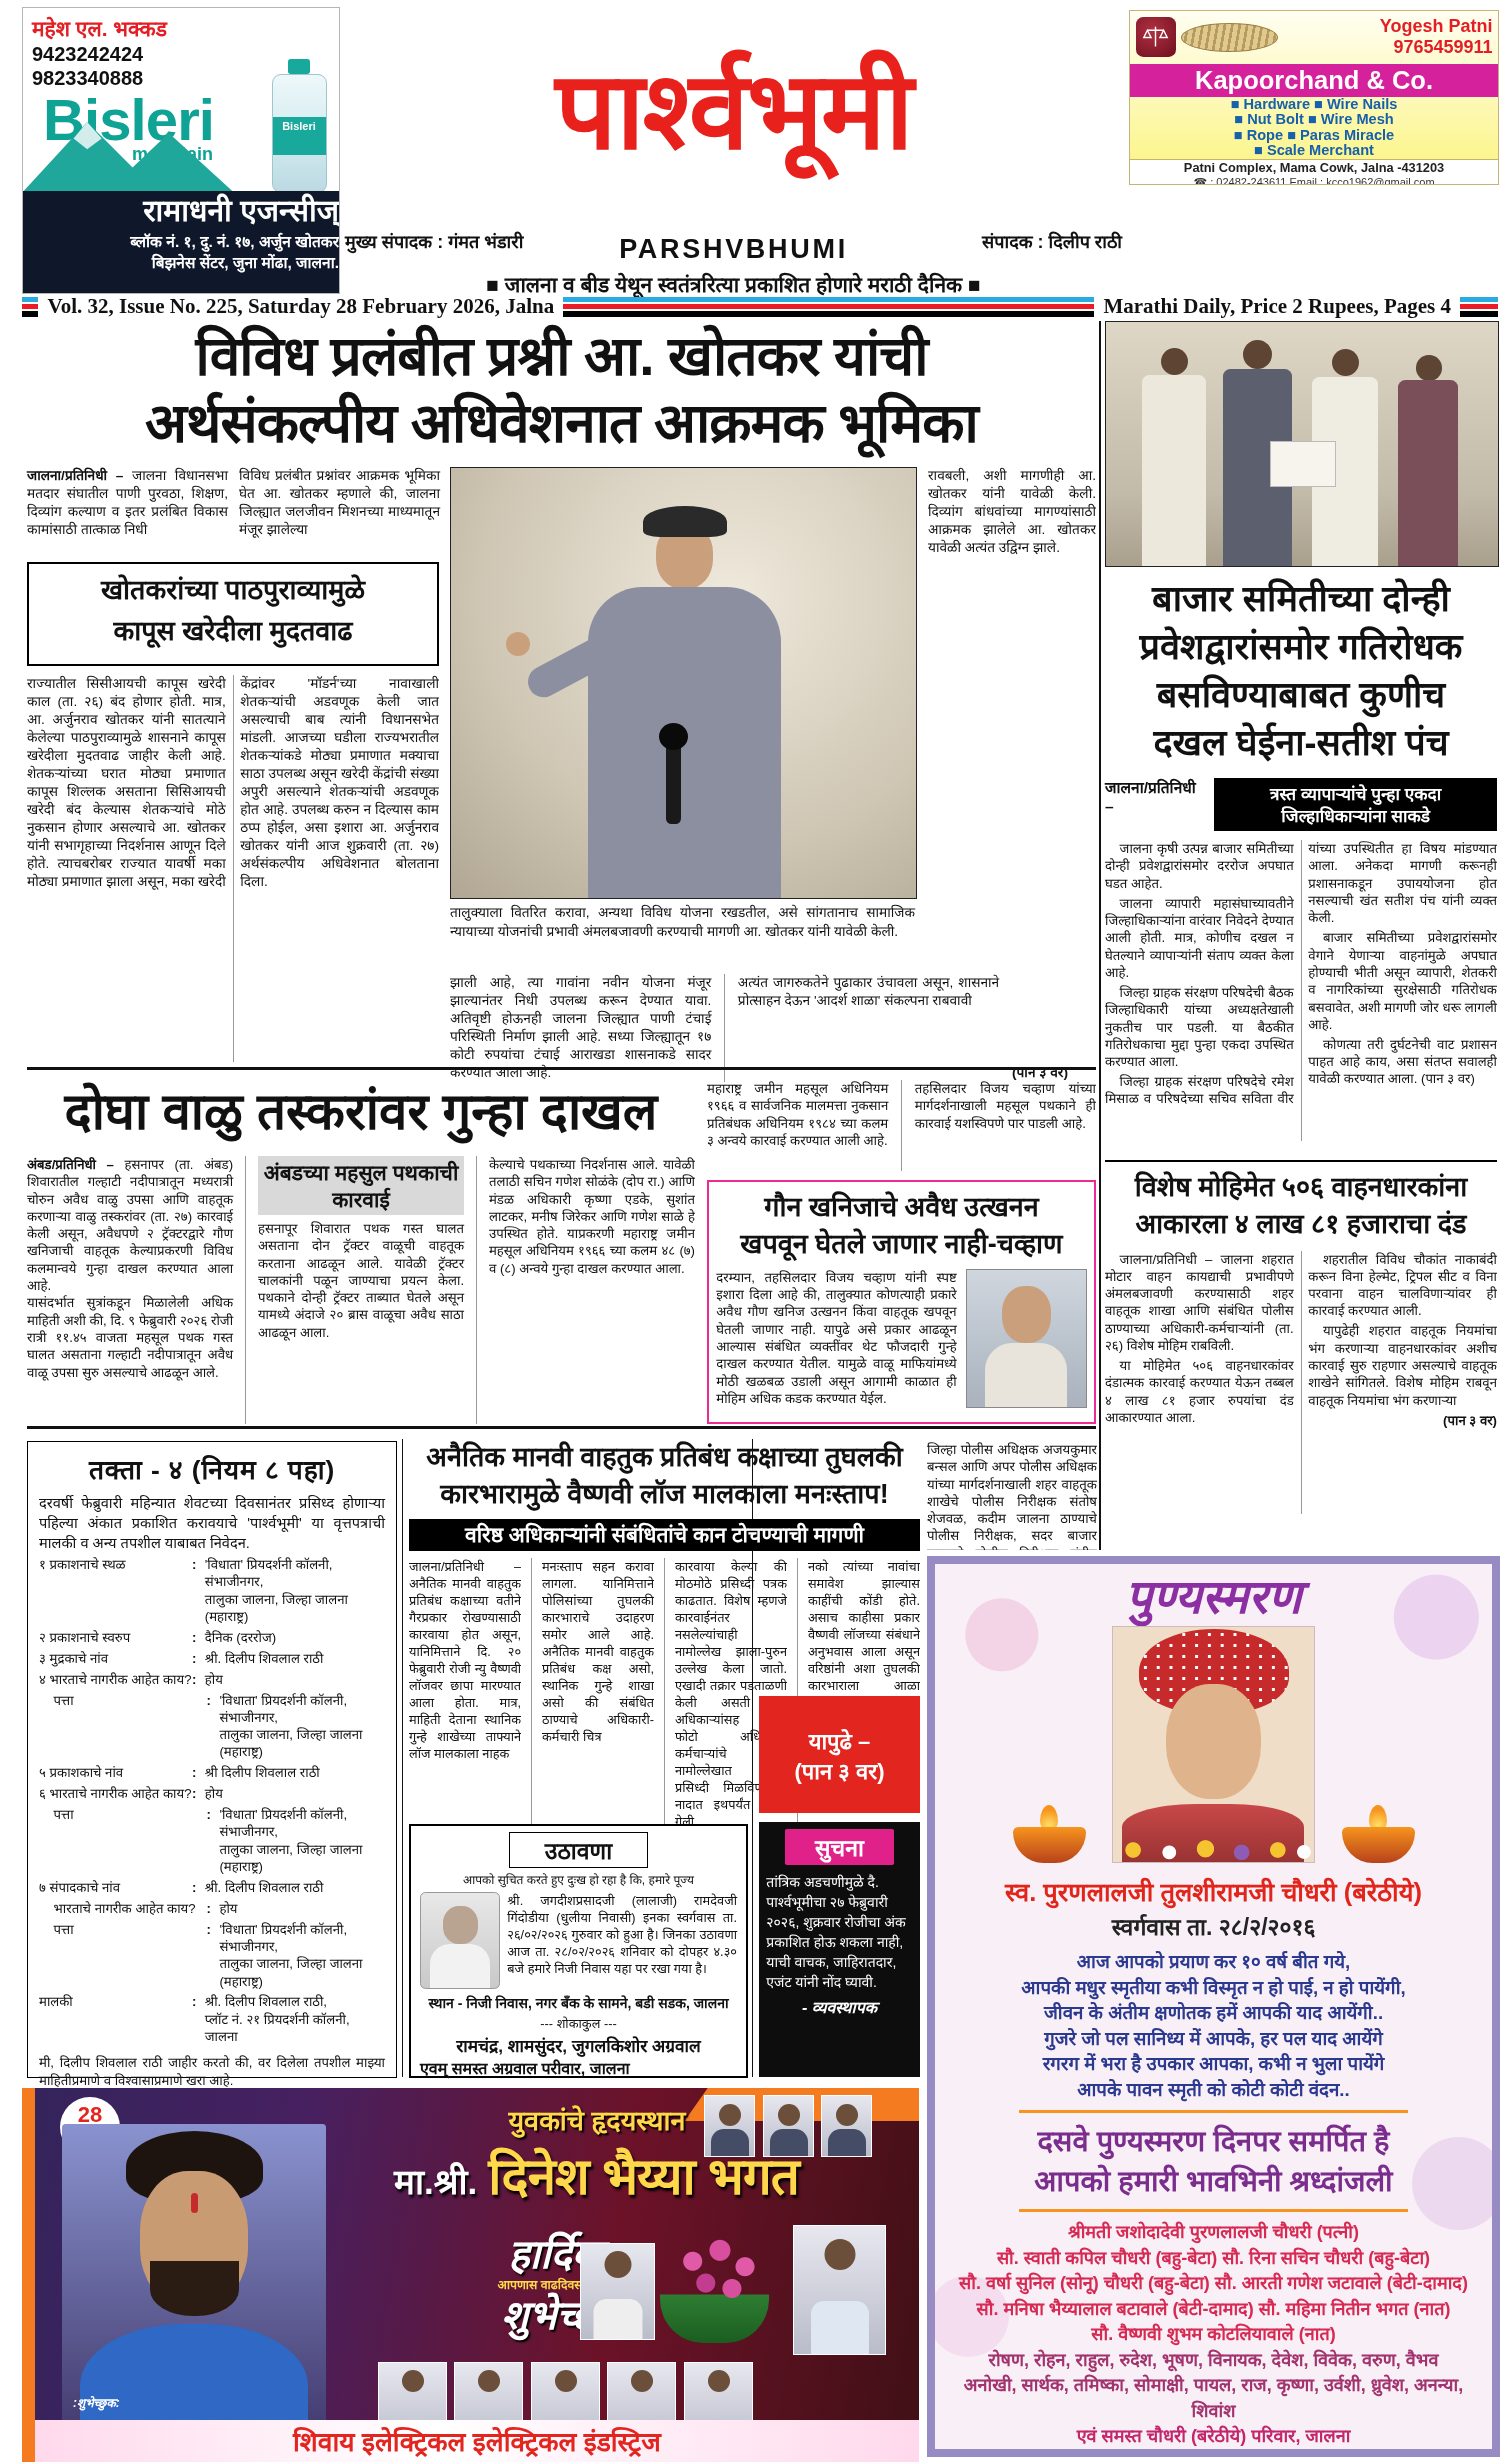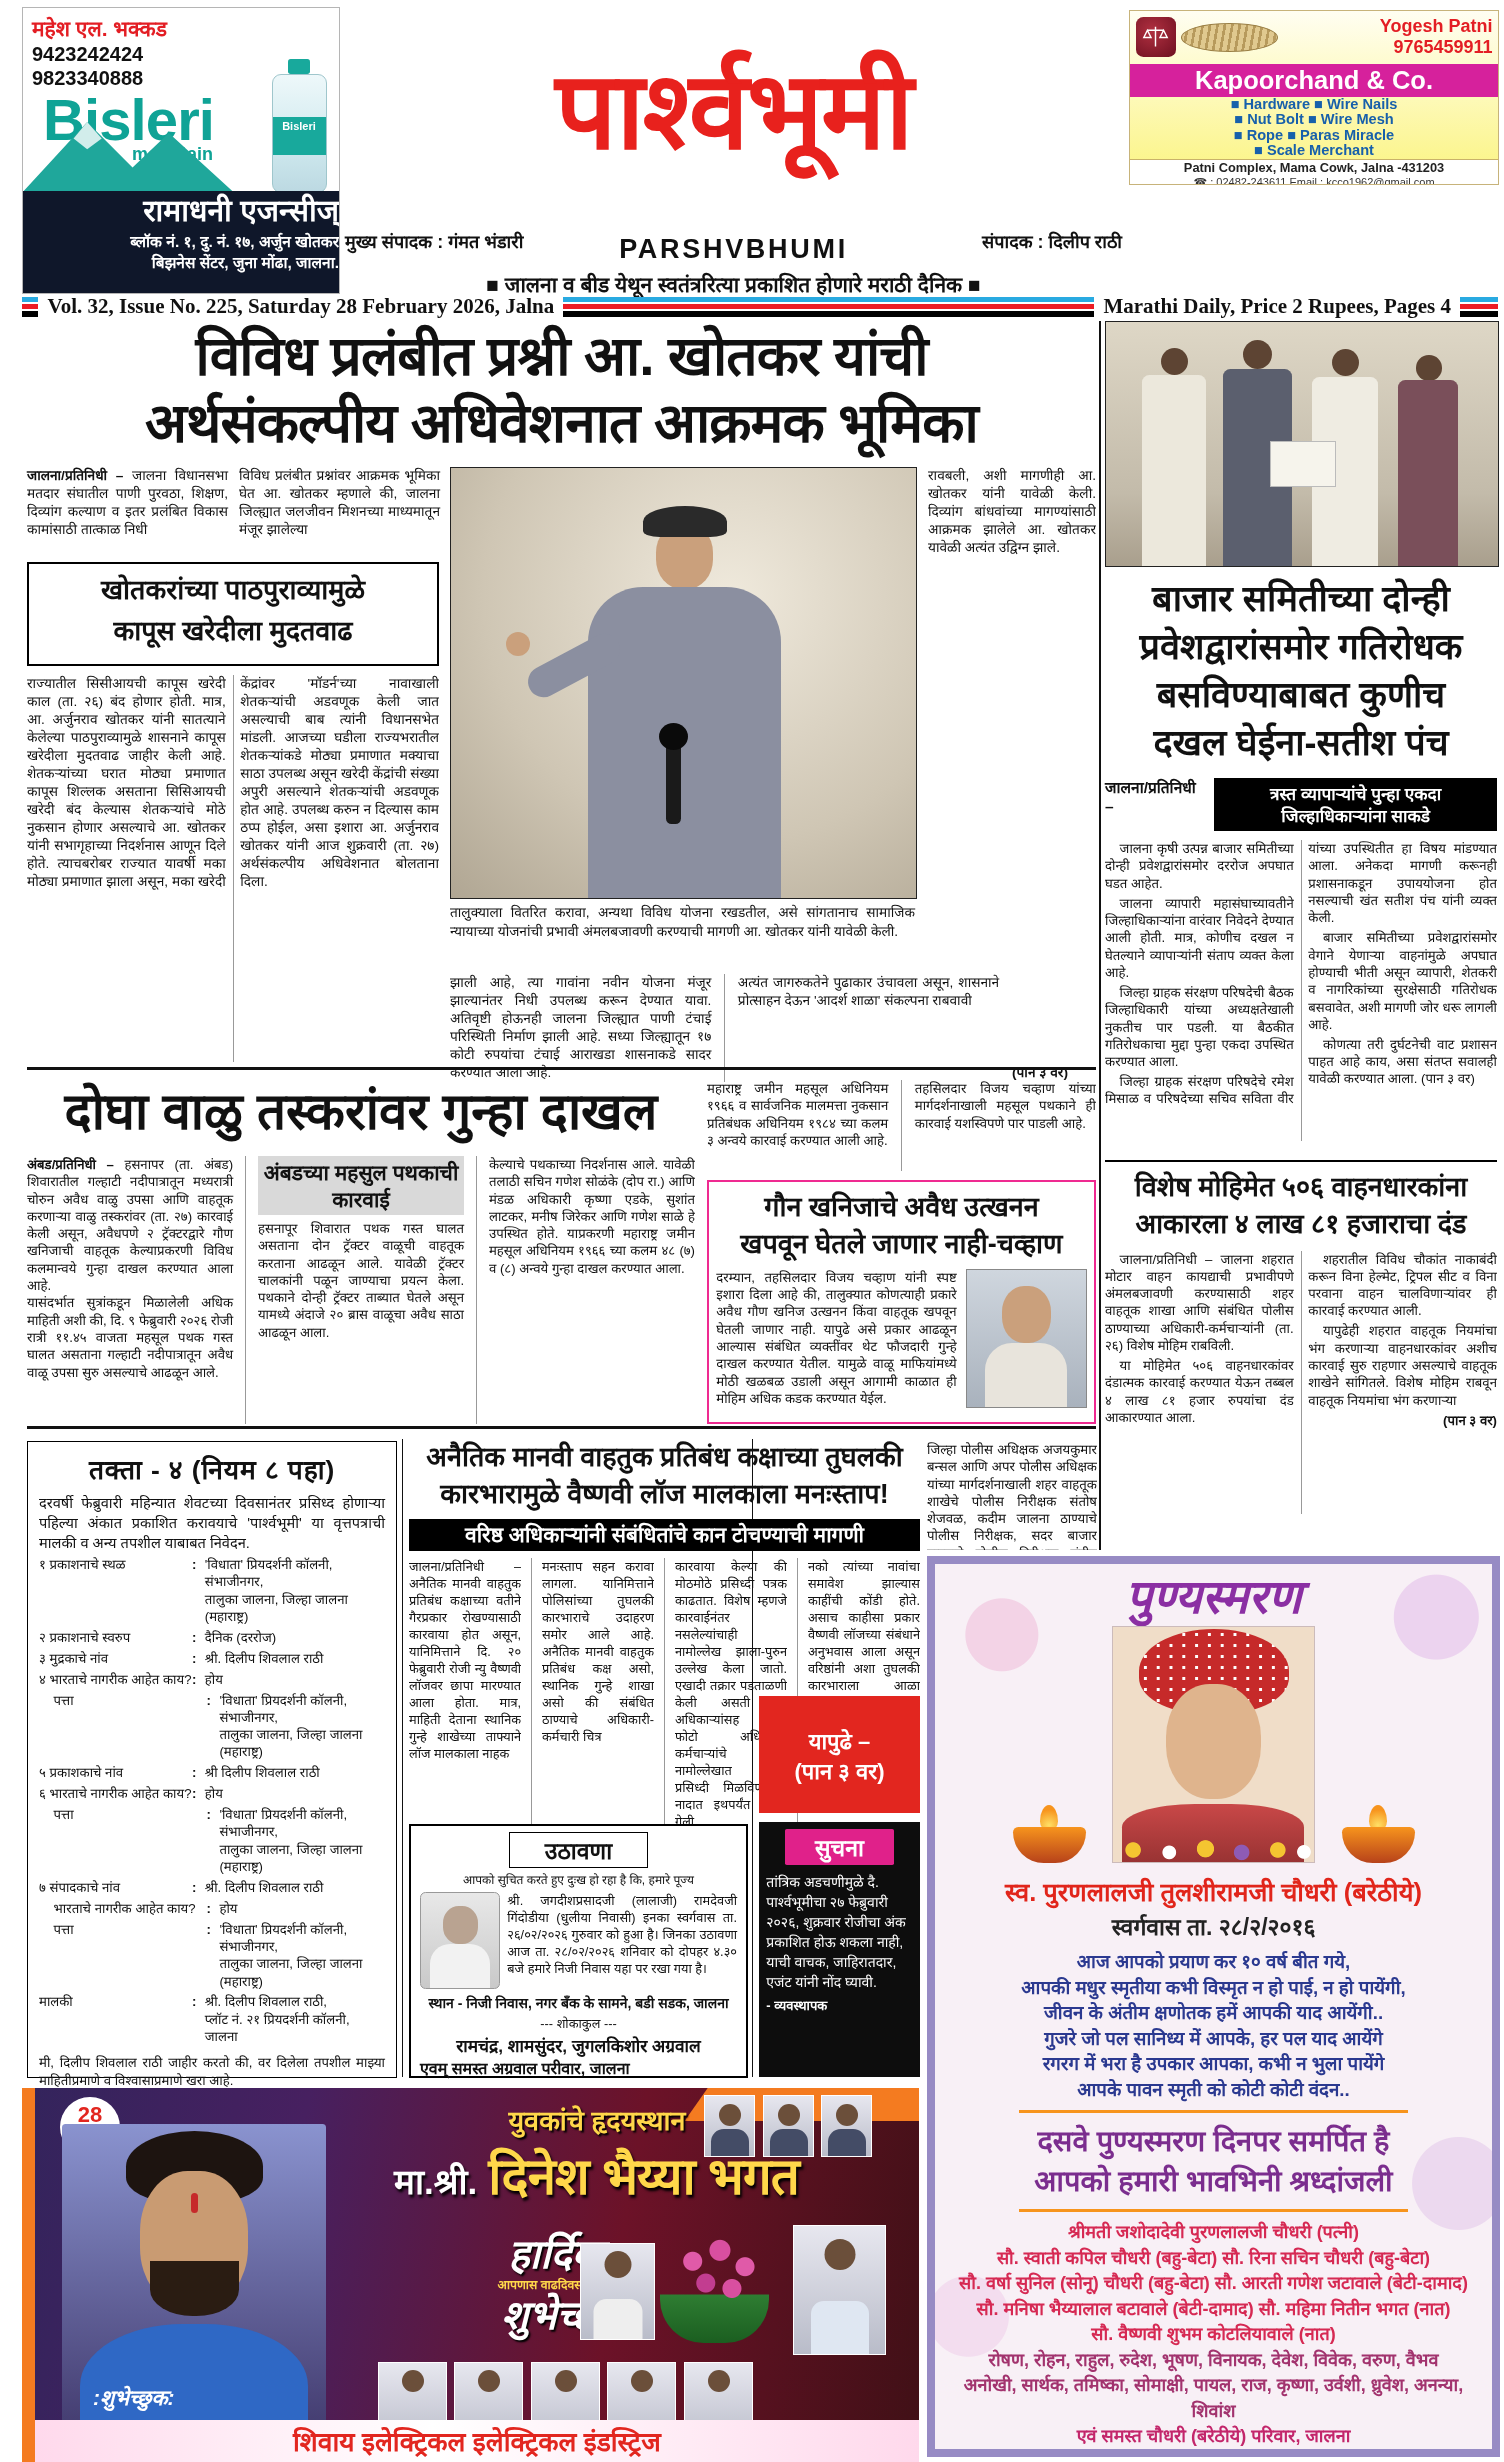--- a/index.html
+++ b/index.html
@@ -138,21 +138,21 @@
   .ut-loc{font-weight:800;font-size:14px;text-align:center;margin-top:3.6px;}
   .ut-m{text-align:center;font-size:12.8px;margin-top:1.8px;}
   .ut-f1{font-weight:800;font-size:17.3px;text-align:center;margin-top:1.8px;}
   .ut-f2{font-weight:800;font-size:16px;text-align:left;}
 
   .rednote{left:759px;top:1696px;width:161px;height:117px;background:#e2261f;color:#fff;
            display:flex;align-items:center;justify-content:center;font-weight:800;font-size:22px;text-align:center;}
   .suchna{left:759px;top:1822px;width:161px;height:255px;background:#0d0d0d;color:#fff;padding:7.3px;box-sizing:border-box;}
   .su-title{width:109px;margin:0 auto;background:#e0218a;text-align:center;font-weight:800;font-size:23px;padding:1.8px 0;border-radius:1.8px;}
   .su-body{font-size:14px;line-height:20px;margin-top:7.3px;}
-  .su-sign{text-align:left;font-weight:700;font-size:13px;margin-top:3.6px;}
+  .su-sign{text-align:center;font-weight:700;font-size:16px;margin-top:3.6px;font-style:italic;}
 
   
   .memorial{left:927px;top:1556px;width:573px;height:901px;border:8.2px solid #978bc4;box-sizing:border-box;
             background:
              radial-gradient(circle at 12% 8%, #f3d3e6 0 36px, transparent 37px),
              radial-gradient(circle at 90% 6%, #ecd3ef 0 42px, transparent 43px),
              radial-gradient(circle at 94% 70%, #ecd9ef 0 46px, transparent 47px),
              radial-gradient(circle at 6% 85%, #f3ddef 0 40px, transparent 41px),
              #f8f0f6;
             text-align:center;padding:5.5px 9px;overflow:hidden;}
@@ -215,21 +215,21 @@
            radial-gradient(circle at 30% 25%,#e05aa8 9px,transparent 10px),
            radial-gradient(circle at 55% 15%,#d94fa0 10px,transparent 11px),
            radial-gradient(circle at 78% 30%,#e05aa8 9px,transparent 10px),
            radial-gradient(circle at 42% 45%,#c23d90 9px,transparent 10px),
            radial-gradient(circle at 66% 50%,#d94fa0 9px,transparent 10px),
            linear-gradient(180deg,transparent 55%,#2e7d32 56%,#1b5e20);
           border-radius:0 0 40% 40%;}
   .ph{background:linear-gradient(180deg,#e7e7ef,#b9bcc9);border:1.8px solid #fff;position:absolute;overflow:hidden;}
   .ph .hd{position:absolute;top:7.3px;left:50%;transform:translateX(-50%);width:22px;height:22px;border-radius:50%;background:#6b4f3a;}
   .ph .bd{position:absolute;bottom:0;left:50%;transform:translateX(-50%);width:38px;height:27px;border-radius:12.8px 12.8px 0 0;background:#444c66;}
-  .shub{position:absolute;left:51px;bottom:51px;font-style:italic;font-weight:700;font-size:21px;color:#fff;margin-left:20px;}
+  .shub{position:absolute;left:51px;bottom:51px;font-style:italic;font-weight:700;font-size:12px;color:#fff;}
   .bg-band{position:absolute;left:12.8px;right:0;bottom:0;height:42px;
            background:linear-gradient(90deg,#ffd9ec,#ffffff 45%,#ffd9ec);display:flex;align-items:center;justify-content:center;}
   .bg-co{color:#e2261f;font-weight:800;font-size:26.4px;}
 </style>
 </head>
 <body>
 
 <div class="page">
 
   <div class="ab bisleri">

